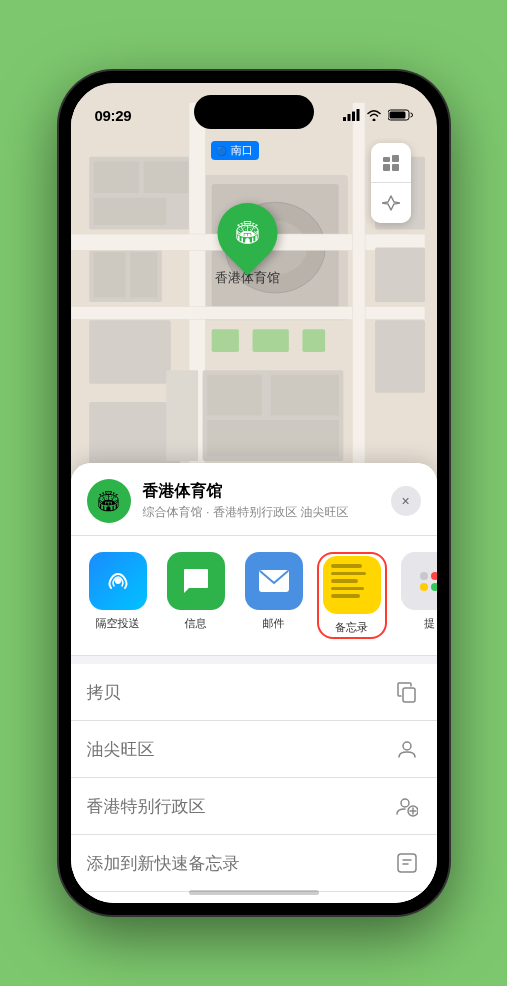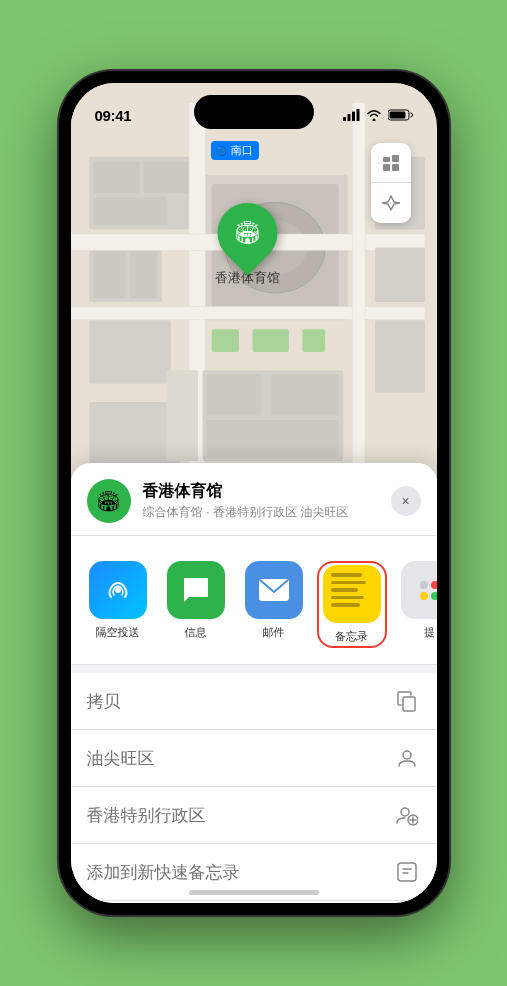--- a/index.html
+++ b/index.html
@@ -243,21 +243,20 @@
       border-bottom: 0.5px solid #e0e0e0;
     }
 
     .share-item {
       display: flex;
       flex-direction: column;
       align-items: center;
       gap: 6px;
       cursor: pointer;
       min-width: 70px;
-      margin-top: 9px;
     }
 
     .share-icon {
       width: 58px;
       height: 58px;
       border-radius: 14px;
       display: flex;
       align-items: center;
       justify-content: center;
       font-size: 28px;
@@ -338,21 +337,21 @@
   </style>
 </head>
 <body>
 
 <div class="phone-frame">
   <div class="phone-screen">
 
     <div class="dynamic-island"></div>
 
     <div class="status-bar">
-      <span class="status-time">09:41</span>
+      <span class="status-time">09:29</span>
       <div class="status-icons">
 
         <svg width="17" height="12" viewBox="0 0 17 12">
           <rect x="0" y="8" width="3" height="4" rx="0.5" fill="#000"></rect>
           <rect x="4.5" y="5" width="3" height="7" rx="0.5" fill="#000"></rect>
           <rect x="9" y="2.5" width="3" height="9.5" rx="0.5" fill="#000"></rect>
           <rect x="13.5" y="0" width="3" height="12" rx="0.5" fill="#000"></rect>
         </svg>
 
         <svg width="16" height="12" viewBox="0 0 16 12">

